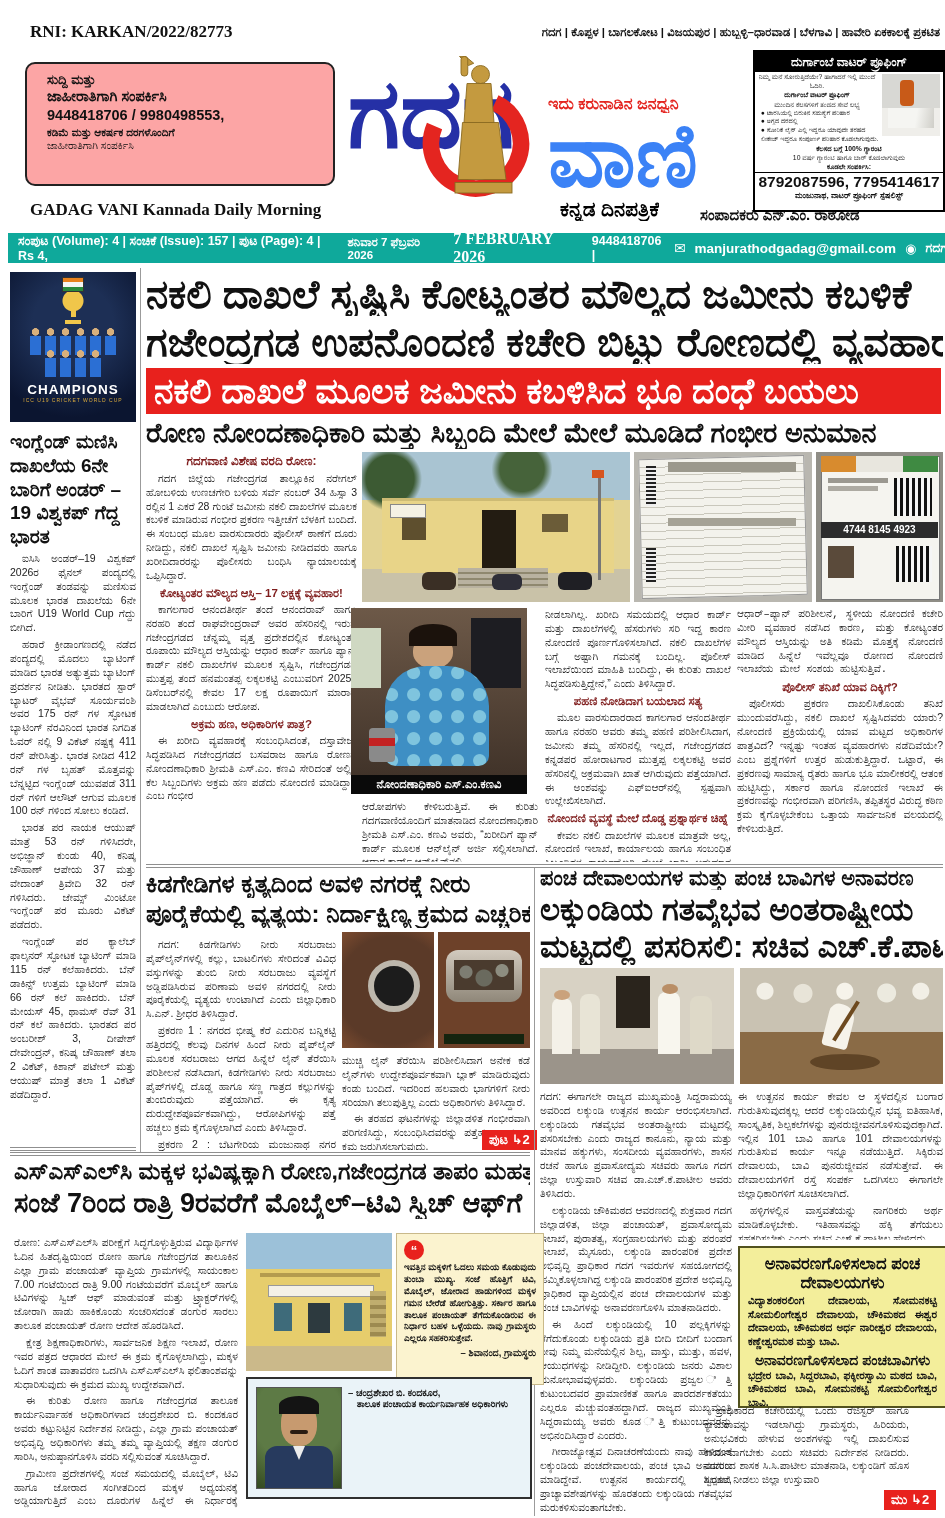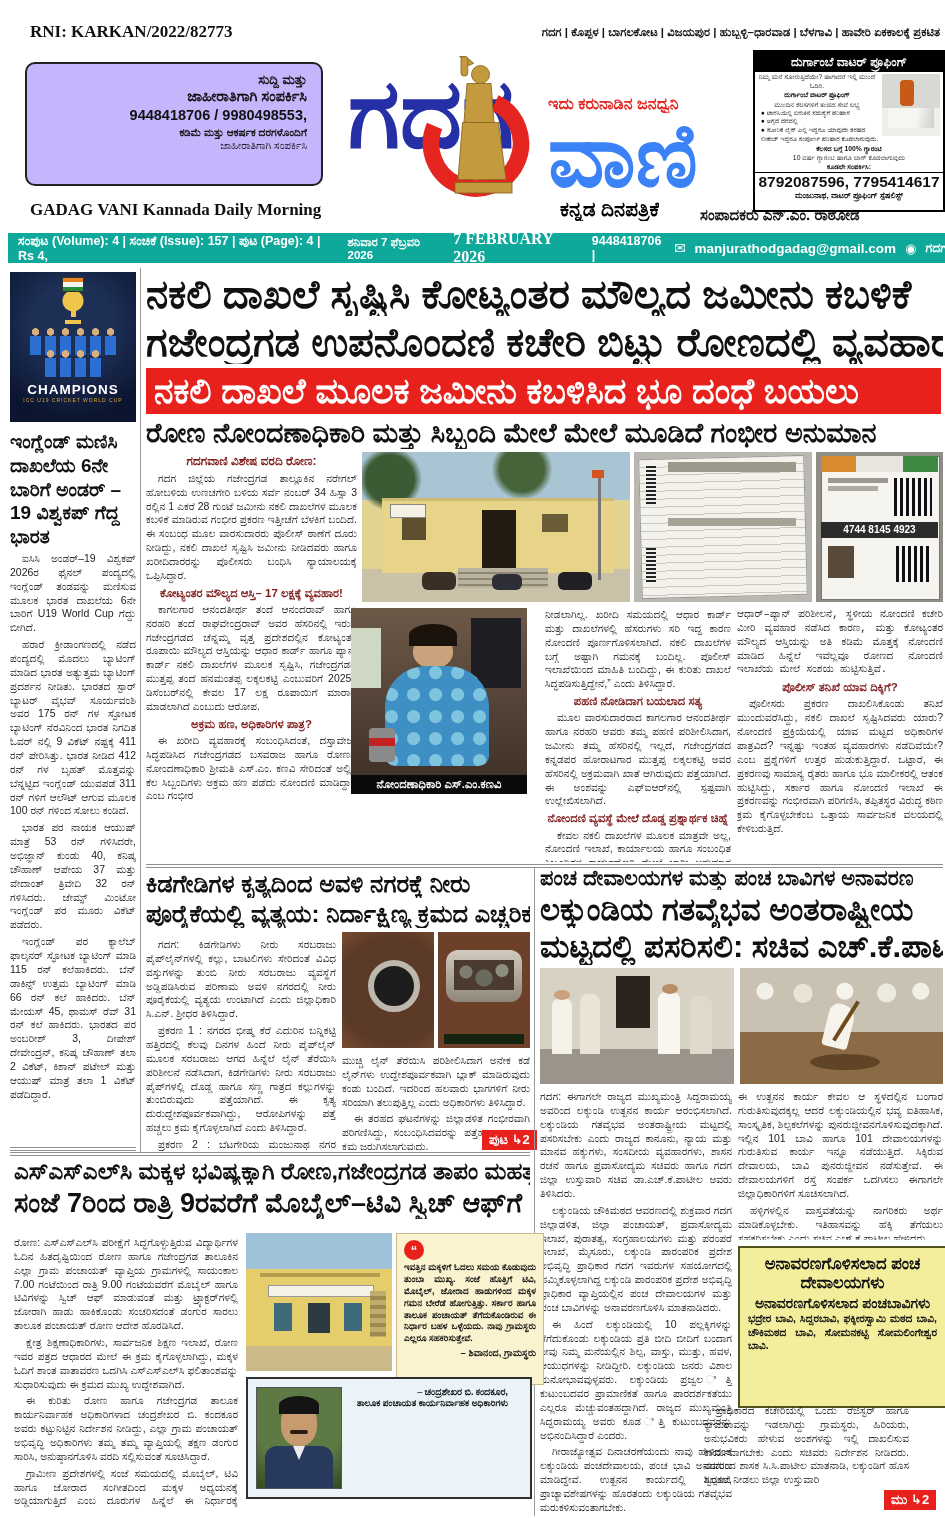--- a/index.html
+++ b/index.html
@@ -13,21 +13,21 @@
   .bt{font-size:10.5px;line-height:1.32;text-align:justify;color:#1c1c1c;}
   .bt p{margin:0 0 3px 0;text-indent:12px;}
   .subhead{font-weight:bold;text-align:center;font-size:11.5px;margin:2px 0;color:#7f1d1d;text-indent:0;}
   .rule-h{border-top:1px solid #8f8f8f;border-bottom:1px solid #8f8f8f;height:2px;}
   .rule-v{width:1px;background:#9b9b9b;}
   .photo{overflow:hidden;}
   .cont-tag{background:#E8211D;color:#fff;font-weight:bold;font-size:13px;padding:1px 7px;line-height:18px;}
   .capbar{position:absolute;left:0;right:0;bottom:0;background:#0a0a0a;color:#fff;
           font-weight:bold;font-size:11.5px;text-align:center;padding:3px 0;}
   
-  #contact-box{background:#c4b5fd;border:2px solid #222;border-radius:10px;padding:8px 14px;text-align:right;}
+  #contact-box{background:#fca5a5;border:2px solid #222;border-radius:10px;padding:8px 20px;text-align:left;}
   #ad-box{background:#fff;border:2px solid #000;}
   #ad-title{background:#000;color:#fff;font-weight:bold;font-size:12px;text-align:center;padding:3px 0;}
   .ad-s{font-size:6.8px;text-align:center;line-height:1.35;}
   .ad-b{font-size:6.5px;text-align:left;line-height:1.35;padding-left:6px;}
   #teal-bar{display:flex;align-items:center;gap:9px;color:#fff;font-weight:bold;font-size:12.5px;padding:0 10px;}
   
   #poster{background:radial-gradient(circle at 50% 35%, #1d2f55 0 35%, #0b1530 80%);}
   .plr{width:13px;height:30px;display:inline-block;margin:0 1px;
        background:radial-gradient(circle at 50% 13%, #d8b07c 0 3.5px, rgba(0,0,0,0) 4px),
                   linear-gradient(#2b6fd4 0 0) 50% 72%/11px 19px no-repeat;}
@@ -191,20 +191,23 @@
     <div class="abs" style="left:0px;top:20px;width:30px;height:60px;background:#cfd8c2;"></div>
     <div class="abs" style="left:62px;top:26px;width:40px;height:34px;background:#caa27c;border-radius:50% 50% 45% 45%;"></div>
     <div class="abs" style="left:58px;top:16px;width:48px;height:22px;background:#1b120c;border-radius:50% 50% 0 0;"></div>
     <div class="abs" style="left:34px;top:58px;width:104px;height:100px;background:
         radial-gradient(circle at 30% 30%, #7fc4de 0 6px, rgba(0,0,0,0) 7px),#3e8fc4;border-radius:40% 40% 10% 10%;
         background-size:22px 22px;"></div>
     <div class="abs" style="left:18px;top:120px;width:26px;height:34px;background:#8a8a8a;border-radius:4px;"></div>
     <div class="abs" style="left:18px;top:130px;width:26px;height:8px;background:#c42222;"></div>
     <div class="capbar">ನೋಂದಣಾಧಿಕಾರಿ ಎಸ್.ಎಂ.ಕಣವಿ</div>
   </div>
+  <div class="abs bt" style="left:362px;top:800px;width:176px;height:62px;overflow:hidden;">
+    <p style="text-indent:0;">ಆರೋಪಗಳು ಕೇಳಿಬರುತ್ತಿವೆ. ಈ ಕುರಿತು ಗದಗವಾಣಿಯೊಂದಿಗೆ ಮಾತನಾಡಿದ ನೋಂದಣಾಧಿಕಾರಿ ಶ್ರೀಮತಿ ಎಸ್.ಎಂ. ಕಣವಿ ಅವರು, “ಖರೀದಿಗೆ ಪ್ಯಾನ್ ಕಾರ್ಡ್ ಮೂಲಕ ಆನ್‌ಲೈನ್ ಅರ್ಜಿ ಸಲ್ಲಿಸಲಾಗಿದೆ. ಆಧಾರ ಕಾರ್ಡ್ ಆನ್‌ಲೈನ್‌ನಲ್ಲಿ</p>
+  </div>
 
   <div class="abs bt" style="left:545px;top:608px;width:186px;height:254px;overflow:hidden;">
     <p style="text-indent:0;">ನೀಡಲಾಗಿಲ್ಲ. ಖರೀದಿ ಸಮಯದಲ್ಲಿ ಆಧಾರ ಕಾರ್ಡ್ ಮತ್ತು ದಾಖಲೆಗಳಲ್ಲಿ ಹೆಸರುಗಳು ಸರಿ ಇದ್ದ ಕಾರಣ ನೋಂದಣಿ ಪೂರ್ಣಗೊಳಿಸಲಾಗಿದೆ. ನಕಲಿ ದಾಖಲೆಗಳ ಬಗ್ಗೆ ಅಷ್ಟಾಗಿ ಗಮನಕ್ಕೆ ಬಂದಿಲ್ಲ. ಪೊಲೀಸ್ ಇಲಾಖೆಯಿಂದ ಮಾಹಿತಿ ಬಂದಿದ್ದು, ಈ ಕುರಿತು ದಾಖಲೆ ಸಿದ್ಧಪಡಿಸುತ್ತಿದ್ದೇನೆ,” ಎಂದು ತಿಳಿಸಿದ್ದಾರೆ.</p>
     <div class="subhead">ಪಹಣಿ ನೋಡಿದಾಗ ಬಯಲಾದ ಸತ್ಯ</div>
     <p>ಮೂಲ ವಾರಸುದಾರರಾದ ಕಾಗಲಗಾರ ಆನಂದತೀರ್ಥ ಹಾಗೂ ನರಹರಿ ಅವರು ತಮ್ಮ ಪಹಣಿ ಪರಿಶೀಲಿಸಿದಾಗ, ಜಮೀನು ತಮ್ಮ ಹೆಸರಿನಲ್ಲಿ ಇಲ್ಲದೆ, ಗಜೇಂದ್ರಗಡದ ಕನ್ನಡಪರ ಹೋರಾಟಗಾರ ಮುತ್ತಪ್ಪ ಲಕ್ಕಲಕಟ್ಟಿ ಅವರ ಹೆಸರಿನಲ್ಲಿ ಅಕ್ರಮವಾಗಿ ಖಾತೆ ಆಗಿರುವುದು ಪತ್ತೆಯಾಗಿದೆ. ಈ ಅಂಶವನ್ನು ಎಫ್‌ಐಆರ್‌ನಲ್ಲಿ ಸ್ಪಷ್ಟವಾಗಿ ಉಲ್ಲೇಖಿಸಲಾಗಿದೆ.</p>
     <div class="subhead">ನೋಂದಣಿ ವ್ಯವಸ್ಥೆ ಮೇಲೆ ದೊಡ್ಡ ಪ್ರಶ್ನಾರ್ಥಕ ಚಿಹ್ನೆ</div>
     <p>ಕೇವಲ ನಕಲಿ ದಾಖಲೆಗಳ ಮೂಲಕ ಮಾತ್ರವೇ ಅಲ್ಲ, ನೋಂದಣಿ ಇಲಾಖೆ, ಕಾರ್ಯಾಲಯ ಹಾಗೂ ಸಂಬಂಧಿತ ಸಿಬ್ಬಂದಿಗಳ ಕಾರ್ಯವೈಖರಿ ಮೇಲೆ ಭಾರೀ ಅನುಮಾನ ಮೂಡಿಸಿದೆ.</p>
   </div>
   <div class="abs bt" style="left:737px;top:608px;width:206px;height:254px;overflow:hidden;">
     <p style="text-indent:0;font-family:Liberation Mono, monospace;">ಆಧಾರ್–ಪ್ಯಾನ್ ಪರಿಶೀಲನೆ, ಸ್ಥಳೀಯ ನೋಂದಣಿ ಕಚೇರಿ ಮೀರಿ ವ್ಯವಹಾರ ನಡೆಸಿದ ಕಾರಣ, ಮತ್ತು ಕೋಟ್ಯಂತರ ಮೌಲ್ಯದ ಆಸ್ತಿಯನ್ನು ಅತಿ ಕಡಿಮೆ ಮೊತ್ತಕ್ಕೆ ನೋಂದಣಿ ಮಾಡಿದ ಹಿನ್ನೆಲೆ ಇವೆಲ್ಲವೂ ರೋಣದ ನೋಂದಣಿ ಇಲಾಖೆಯ ಮೇಲೆ ಸಂಶಯ ಹುಟ್ಟಿಸುತ್ತಿವೆ.</p>
@@ -270,20 +273,21 @@
     <p>ಈ ಹಿಂದೆ ಲಕ್ಕುಂಡಿಯಲ್ಲಿ 10 ಪಲ್ಲಕ್ಕಿಗಳನ್ನು ತೆಗೆದುಕೊಂಡು ಲಕ್ಕುಂಡಿಯ ಪ್ರತಿ ಬೀದಿ ಬೀದಿಗೆ ಬಂದಾಗ ನೀವು ನಿಮ್ಮ ಮನೆಯಲ್ಲಿನ ಶಿಲ್ಪ, ವಾಸ್ತು, ಮುತ್ತು, ಹವಳ, ಆಯುಧಗಳನ್ನು ನೀಡಿದ್ದೀರಿ. ಲಕ್ಕುಂಡಿಯ ಜನರು ವಿಶಾಲ ಮನೋಭಾವವುಳ್ಳವರು. ಲಕ್ಕುಂಡಿಯ ಪ್ರಜ್ವಲ ಿತ್ತಿ ಕುಟುಂಬದವರ ಪ್ರಾಮಾಣಿಕತೆ ಹಾಗೂ ಪಾರದರ್ಶಕತೆಯು ಎಲ್ಲರೂ ಮೆಚ್ಚುವಂತಹದ್ದಾಗಿದೆ. ರಾಜ್ಯದ ಮುಖ್ಯಮಂತ್ರಿ ಸಿದ್ದರಾಮಯ್ಯ ಅವರು ಕೂಡ ಿತ್ತಿ ಕುಟುಂಬದವರನ್ನು ಅಭಿನಂದಿಸಿದ್ದಾರೆ ಎಂದರು.</p>
     <p>ಗೀರಾಜ್ಯೋತ್ಸವ ದಿನಾಚರಣೆಯಂದು ನಾವು ಹೇಳಿದಂತೆ ಲಕ್ಕುಂಡಿಯ ಪಂಚದೇವಾಲಯ, ಪಂಚ ಭಾವಿ ಅನಾವರಣ ಮಾಡಿದ್ದೇವೆ. ಉತ್ಖನನ ಕಾರ್ಯದಲ್ಲಿ ಶಿಲ್ಪಕಲೆ, ಪ್ರಾಚ್ಯಾವಶೇಷಗಳನ್ನು ಹೊರತಂದು ಲಕ್ಕುಂಡಿಯ ಗತವೈಭವ ಮರುಕಳಿಸುವಂತಾಗಬೇಕು.</p>
   </div>
   <div class="abs bt" style="left:738px;top:1090px;width:205px;height:150px;overflow:hidden;">
     <p style="text-indent:0;">ಈ ಉತ್ಖನನ ಕಾರ್ಯ ಕೇವಲ ಆ ಸ್ಥಳದಲ್ಲಿನ ಬಂಗಾರ ಗುರುತಿಸುವುದಕ್ಕಲ್ಲ ಆದರೆ ಲಕ್ಕುಂಡಿಯಲ್ಲಿನ ಭವ್ಯ ಐತಿಹಾಸಿಕ, ಸಾಂಸ್ಕೃತಿಕ, ಶಿಲ್ಪಕಲೆಗಳನ್ನು ಪುನರುಜ್ಜೀವನಗೊಳಿಸುವುದಕ್ಕಾಗಿದೆ. ಇಲ್ಲಿನ 101 ಬಾವಿ ಹಾಗೂ 101 ದೇವಾಲಯಗಳನ್ನು ಗುರುತಿಸುವ ಕಾರ್ಯ ಇನ್ನೂ ನಡೆಯುತ್ತಿದೆ. ಸಿಕ್ಕಿರುವ ದೇವಾಲಯ, ಬಾವಿ ಪುನರುಜ್ಜೀವನ ನಡೆಸುತ್ತೇವೆ. ಈ ದೇವಾಲಯಗಳಿಗೆ ರಸ್ತೆ ಸಂಪರ್ಕ ಒದಗಿಸಲು ಈಗಾಗಲೇ ಜಿಲ್ಲಾಧಿಕಾರಿಗಳಿಗೆ ಸೂಚಿಸಲಾಗಿದೆ.</p>
     <p>ಹಳ್ಳಿಗಳಲ್ಲಿನ ವಾಸ್ತವತೆಯನ್ನು ನಾಗರಿಕರು ಅರ್ಥ ಮಾಡಿಕೊಳ್ಳಬೇಕು. ಇತಿಹಾಸವನ್ನು ಹೆಕ್ಕಿ ತೆಗೆಯಲು ಸಹಕರಿಸಬೇಕು ಎಂದು ಸಚಿವ ಎಚ್ ಕೆ ಪಾಟೀಲ ಹೇಳಿದರು.</p>
   </div>
 
   <div class="abs" id="temple-box" style="left:738px;top:1246px;width:189px;height:146px;overflow:hidden;">
     <div class="ctr b" style="font-size:16.5px;line-height:1.15;">ಅನಾವರಣಗೊಳಿಸಲಾದ ಪಂಚ ದೇವಾಲಯಗಳು</div>
+    <div class="b" style="font-size:10.5px;line-height:1.3;text-align:justify;margin-top:2px;">ವಿದ್ಯಾಶಂಕರಲಿಂಗ ದೇವಾಲಯ, ಸೋಮನಕಟ್ಟಿ ಸೋಮಲಿಂಗೇಶ್ವರ ದೇವಾಲಯ, ಚೌಕಿಮಠದ ಈಶ್ವರ ದೇವಾಲಯ, ಚೌಕಿಮಠದ ಅರ್ಧ ನಾರೀಶ್ವರ ದೇವಾಲಯ, ಕಣ್ಣೇಶ್ವರಮಠ ಮತ್ತು ಬಾವಿ.</div>
     <div class="ctr b" style="font-size:14px;margin-top:3px;">ಅನಾವರಣಗೊಳಿಸಲಾದ ಪಂಚಬಾವಿಗಳು</div>
     <div class="b" style="font-size:10.5px;line-height:1.3;text-align:justify;">ಭದ್ರೇರ ಬಾವಿ, ಸಿದ್ದರಬಾವಿ, ಫಕ್ಕೀರಸ್ವಾಮಿ ಮಠದ ಬಾವಿ, ಚೌಕಿಮಠದ ಬಾವಿ, ಸೋಮನಕಟ್ಟಿ ಸೋಮಲಿಂಗೇಶ್ವರ ಬಾವಿ.</div>
   </div>
   <div class="abs bt" style="left:704px;top:1404px;width:205px;height:86px;overflow:hidden;">
     <p>ಪ್ರಾಧಿಕಾರದ ಕಚೇರಿಯಲ್ಲಿ ಒಂದು ರೆಜಿಸ್ಟರ್ ಹಾಗೂ ಕ್ಯಾಮರಾವನ್ನು ಇಡಲಾಗಿದ್ದು ಗ್ರಾಮಸ್ಥರು, ಹಿರಿಯರು, ಅನುಭವಿಕರು ಹೇಳುವ ಅಂಶಗಳನ್ನು ಇಲ್ಲಿ ದಾಖಲಿಸುವ ಕಾರ್ಯವಾಗಬೇಕು ಎಂದು ಸಚಿವರು ನಿರ್ದೇಶನ ನೀಡಿದರು. ನರಗುಂದ ಶಾಸಕ ಸಿ.ಸಿ.ಪಾಟೀಲ ಮಾತನಾಡಿ, ಲಕ್ಕುಂಡಿಗೆ ಹೊಸ ಸ್ವರೂಪ ನೀಡಲು ಜಿಲ್ಲಾ ಉಸ್ತುವಾರಿ</p>
   </div>
   <div class="abs cont-tag" style="left:884px;top:1490px;">ಮು ↳2</div>
 
   <div class="abs rule-h" style="left:10px;top:1152px;width:520px;"></div>
   <div class="abs b nowrap" style="left:14px;top:1158px;width:516px;font-size:23px;">ಎಸ್‌ಎಸ್‌ಎಲ್‌ಸಿ ಮಕ್ಕಳ ಭವಿಷ್ಯಕ್ಕಾಗಿ ರೋಣ,ಗಜೇಂದ್ರಗಡ ತಾಪಂ ಮಹತ್ವದ ಹೆಜ್ಜೆ</div>
@@ -313,18 +317,18 @@
 
   <div class="abs" id="quote2" style="left:246px;top:1377px;width:266px;height:102px;overflow:hidden;">
     <div class="abs photo" style="left:8px;top:8px;width:84px;height:100px;background:radial-gradient(circle at 50% 30%, #5d7a45 0 55%, #33491f);border:1px solid #555;">
       <div class="abs" style="left:24px;top:14px;width:36px;height:44px;background:#c79a6f;border-radius:45%;"></div>
       <div class="abs" style="left:22px;top:8px;width:40px;height:18px;background:#141414;border-radius:50% 50% 0 0;"></div>
       <div class="abs" style="left:33px;top:42px;width:18px;height:4px;background:#2a1c12;border-radius:2px;"></div>
       <div class="abs" style="left:8px;top:58px;width:68px;height:42px;background:#273a5e;border-radius:12px 12px 0 0;"></div>
       <div class="abs" style="left:36px;top:58px;width:12px;height:14px;background:#ececec;clip-path:polygon(0 0,100% 0,50% 100%);"></div>
     </div>
     <div class="abs" style="left:100px;top:6px;width:160px;">
-      <div class="b" style="font-size:9.5px;text-align:right;margin-top:2px;font-family:Liberation Serif, serif;">– ಚಂದ್ರಶೇಖರ ಬಿ. ಕಂದಕೂರ,</div>
+      <div class="b" style="font-size:9.5px;margin-top:2px;">– ಚಂದ್ರಶೇಖರ ಬಿ. ಕಂದಕೂರ,</div>
       <div class="b" style="font-size:9px;text-align:right;">ತಾಲೂಕ ಪಂಚಾಯತ ಕಾರ್ಯನಿರ್ವಾಹಕ ಅಧಿಕಾರಿಗಳು</div>
     </div>
   </div>
 
 </div>
 
 </body></html>

